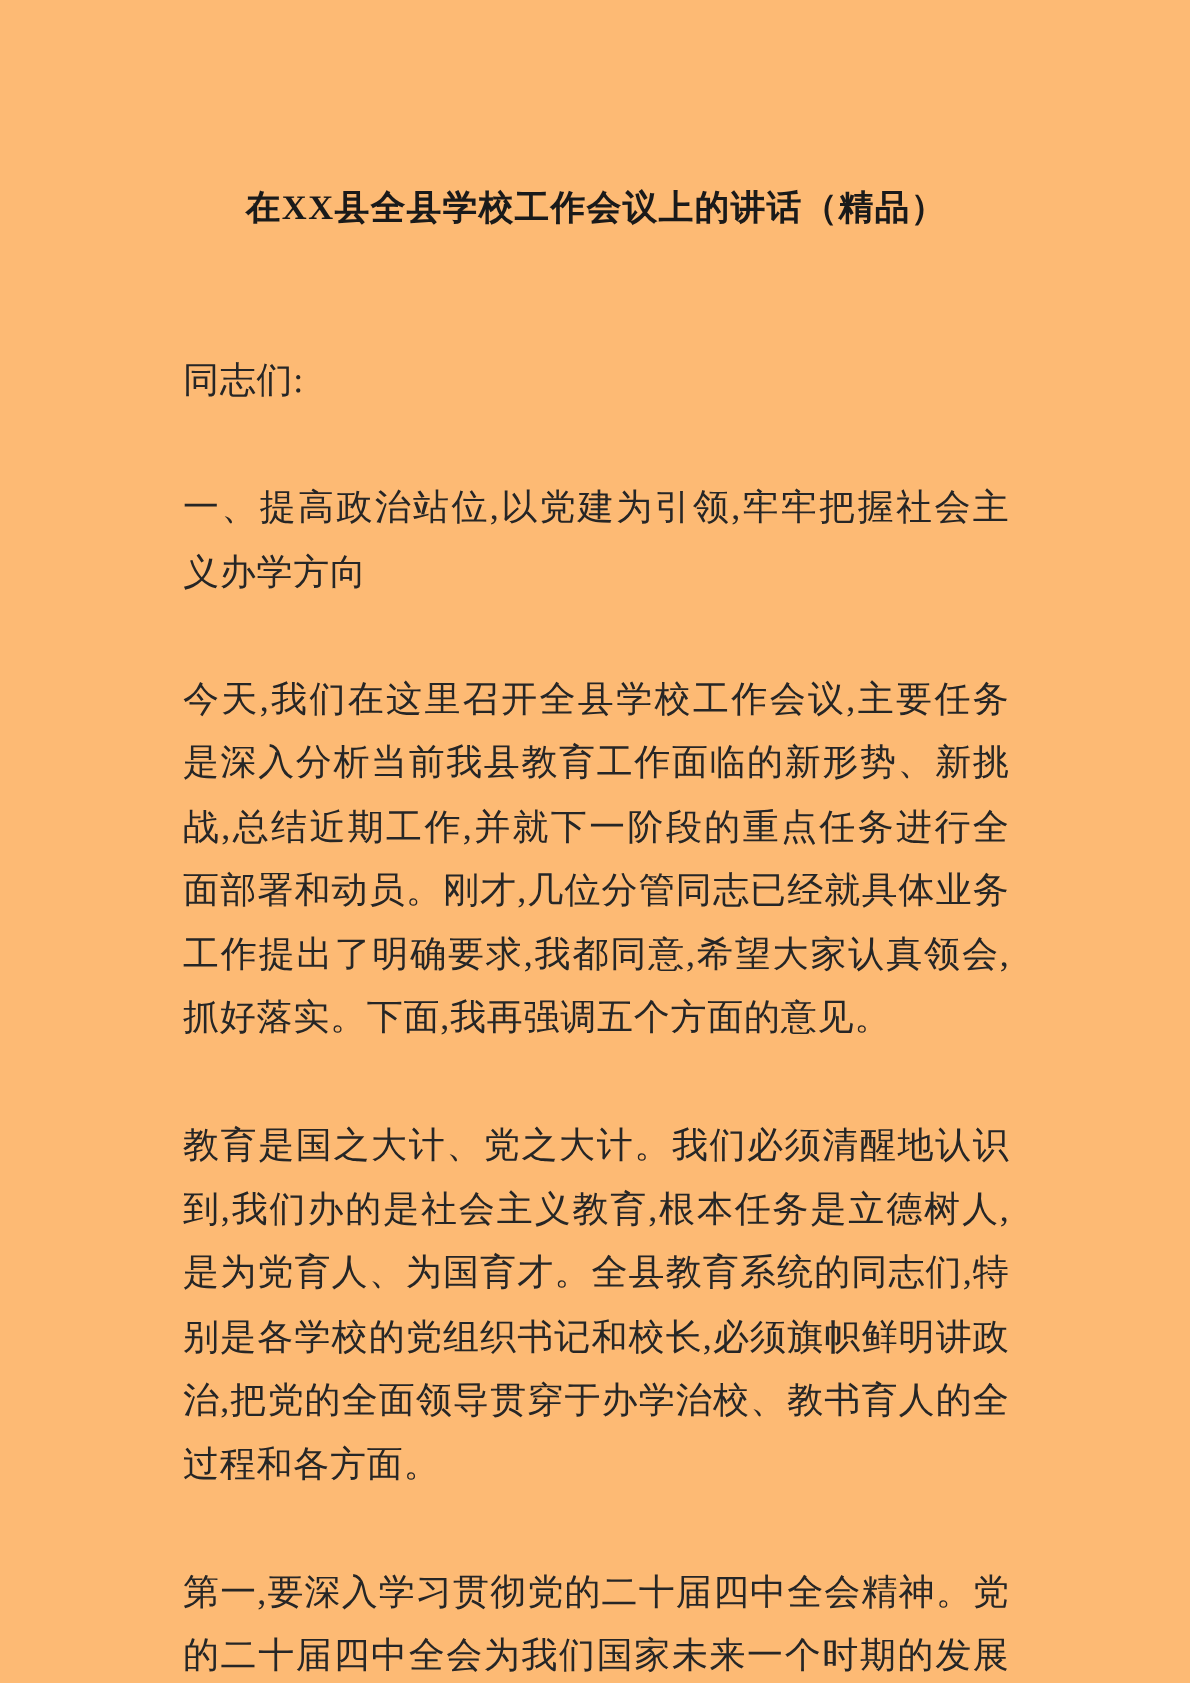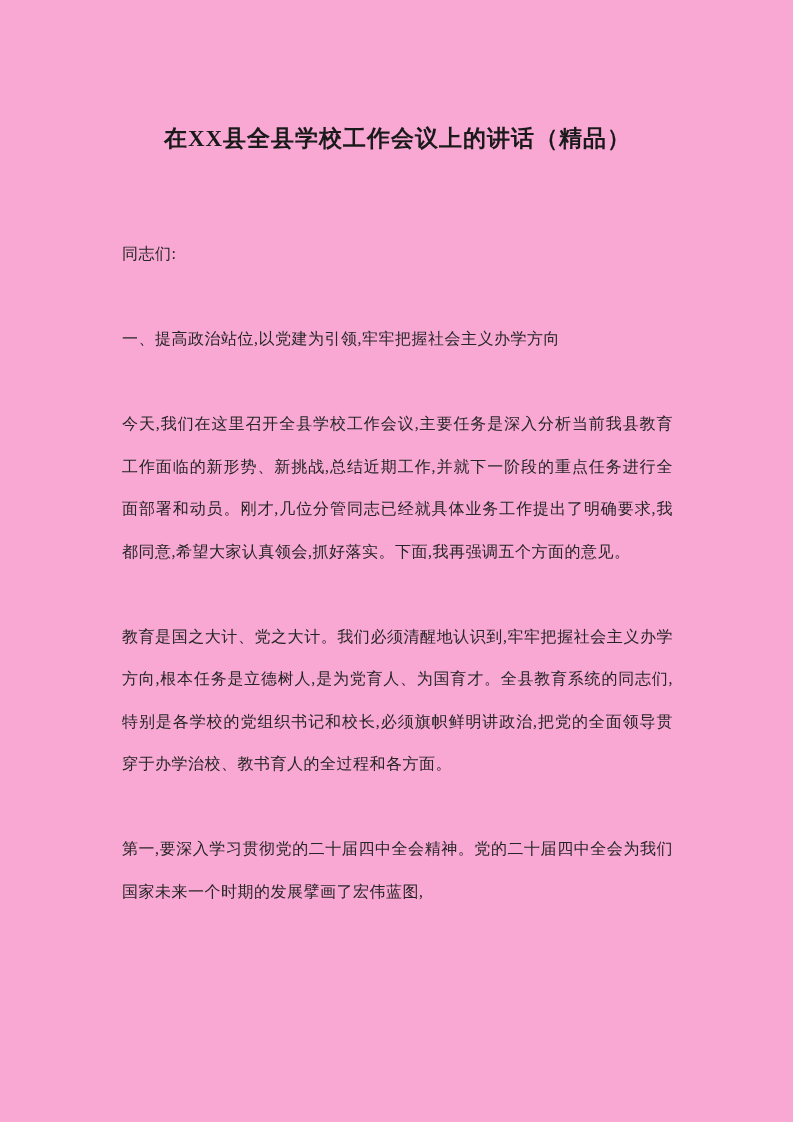--- a/index.html
+++ b/index.html
@@ -4,21 +4,21 @@
 <style>
   * { margin: 0; padding: 0; box-sizing: border-box; }
   html, body {
     background: #ffffff;
   }
   .page {
     position: relative;
     width: 793px;
     height: 1122px;
     margin: 0 auto;
-    background: #f9a8d4;
+    background: #fdba74;
     overflow: hidden;
     font-family: "Liberation Serif", "DejaVu Serif", serif;
     color: #262626;
   }
   .content {
     position: absolute;
     left: 122px;
     top: 118px;
     width: 551px;
   }
@@ -26,34 +26,34 @@
     font-size: 23px;
     font-weight: bold;
     line-height: 42px;
     text-align: center;
     letter-spacing: 1px;
     margin-bottom: 73px;
     color: #1a1a1a;
     white-space: nowrap;
   }
   .para {
-    font-size: 16px;
+    font-size: 24px;
     line-height: 42.5px;
     text-align: justify;
     letter-spacing: 0.5px;
     margin-bottom: 42.5px;
     word-break: break-all;
   }
   .para:last-child { margin-bottom: 0; }
 </style>
 </head>
 <body>
 
 <div class="page">
   <div class="content">
     <h1 class="doc-title">在XX县全县学校工作会议上的讲话（精品）</h1>
     <p class="para">同志们:</p>
     <p class="para">一、提高政治站位,以党建为引领,牢牢把握社会主义办学方向</p>
     <p class="para">今天,我们在这里召开全县学校工作会议,主要任务是深入分析当前我县教育工作面临的新形势、新挑战,总结近期工作,并就下一阶段的重点任务进行全面部署和动员。刚才,几位分管同志已经就具体业务工作提出了明确要求,我都同意,希望大家认真领会,抓好落实。下面,我再强调五个方面的意见。</p>
-    <p class="para">教育是国之大计、党之大计。我们必须清醒地认识到,牢牢把握社会主义办学方向,根本任务是立德树人,是为党育人、为国育才。全县教育系统的同志们,特别是各学校的党组织书记和校长,必须旗帜鲜明讲政治,把党的全面领导贯穿于办学治校、教书育人的全过程和各方面。</p>
+    <p class="para">教育是国之大计、党之大计。我们必须清醒地认识到,我们办的是社会主义教育,根本任务是立德树人,是为党育人、为国育才。全县教育系统的同志们,特别是各学校的党组织书记和校长,必须旗帜鲜明讲政治,把党的全面领导贯穿于办学治校、教书育人的全过程和各方面。</p>
     <p class="para">第一,要深入学习贯彻党的二十届四中全会精神。党的二十届四中全会为我们国家未来一个时期的发展擘画了宏伟蓝图,</p>
   </div>
 </div>
 
 </body></html>

